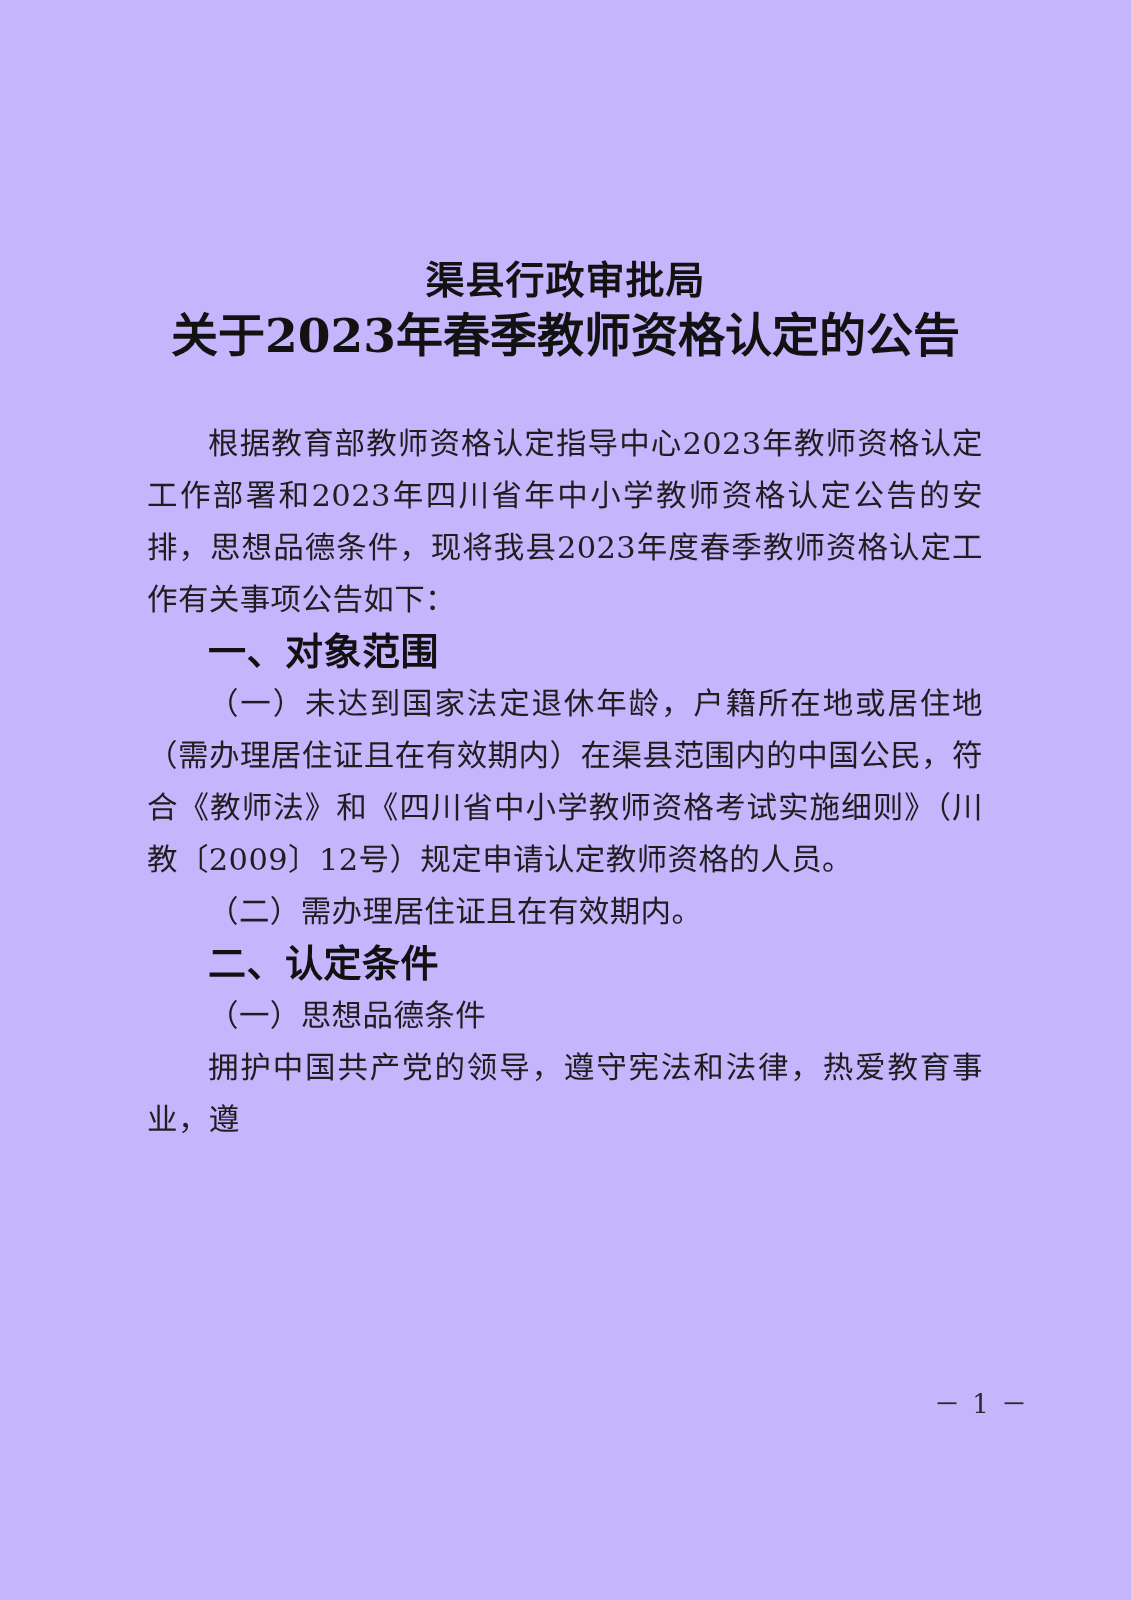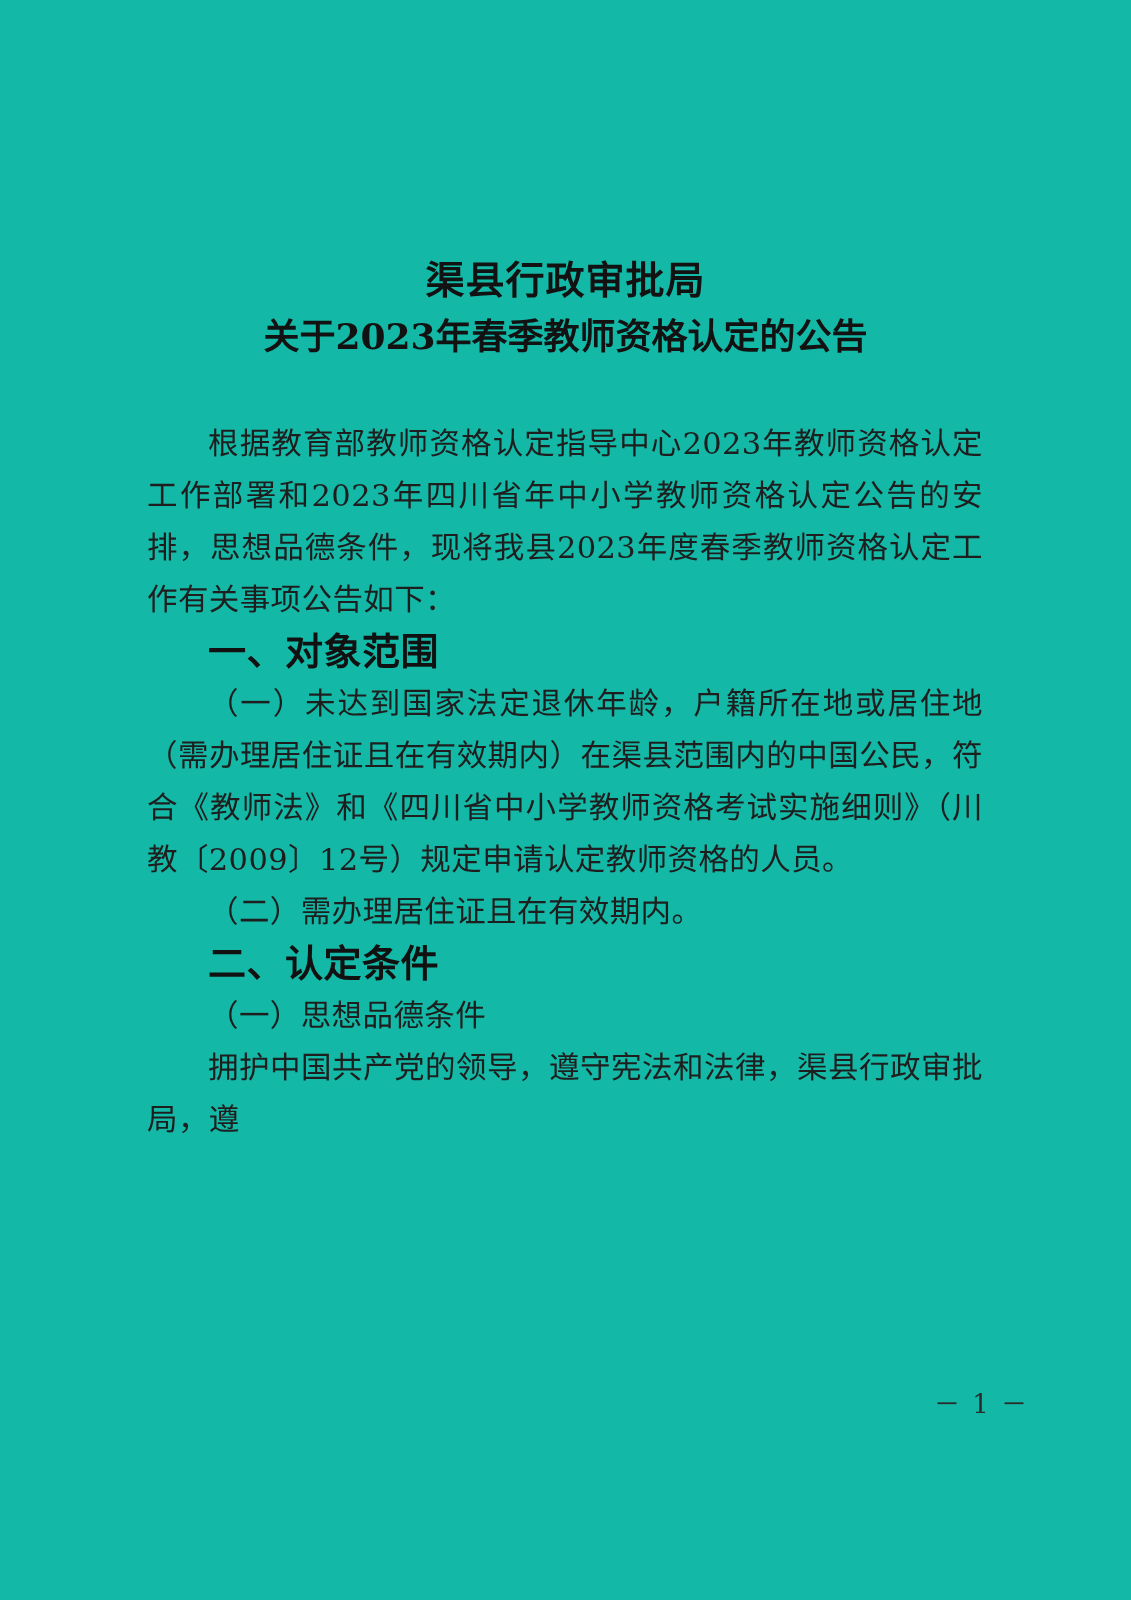--- a/index.html
+++ b/index.html
@@ -9,21 +9,21 @@
     background: #ffffff;
   }
   body {
     font-family: "DejaVu Serif", "Liberation Serif", serif;
     color: #1a1a1a;
   }
   .page {
     position: relative;
     width: 1131px;
     height: 1600px;
-    background: #14b8a6;
+    background: #c4b5fd;
     margin: 0 auto;
     overflow: hidden;
     box-sizing: border-box;
   }
   
   .doc-title {
     position: absolute;
     left: 0;
     top: 252px;
     width: 1131px;
@@ -33,21 +33,21 @@
     display: block;
     font-family: "DejaVu Serif", "Liberation Serif", serif;
     font-weight: 700;
     font-size: 39px;
     line-height: 56px;
     letter-spacing: 1px;
     color: #121212;
     white-space: nowrap;
   }
   .doc-title .tline-2 {
-    font-size: 36px;
+    font-size: 47px;
     letter-spacing: 0px;
   }
   
   .body-frame {
     position: absolute;
     left: 147px;
     top: 418px;
     width: 836px;
   }
   p.para {
@@ -105,19 +105,19 @@
 
     <p class="para indent2">（一）未达到国家法定退休年龄，户籍所在地或居住地（需办理居住证且在有效期内）在渠县范围内的中国公民，符合《教师法》和《四川省中小学教师资格考试实施细则》（川教〔2009〕12号）规定申请认定教师资格的人员。</p>
 
     <p class="para indent2">（二）需办理居住证且在有效期内。</p>
 
 
     <p class="heading">二、认定条件</p>
 
     <p class="para indent2">（一）思想品德条件</p>
 
-    <p class="para indent2">拥护中国共产党的领导，遵守宪法和法律，渠县行政审批局，遵</p>
+    <p class="para indent2">拥护中国共产党的领导，遵守宪法和法律，热爱教育事业，遵</p>
 
   </div>
 
   <div class="page-number">－ 1 －</div>
 
 </div>
 
 </body></html>

